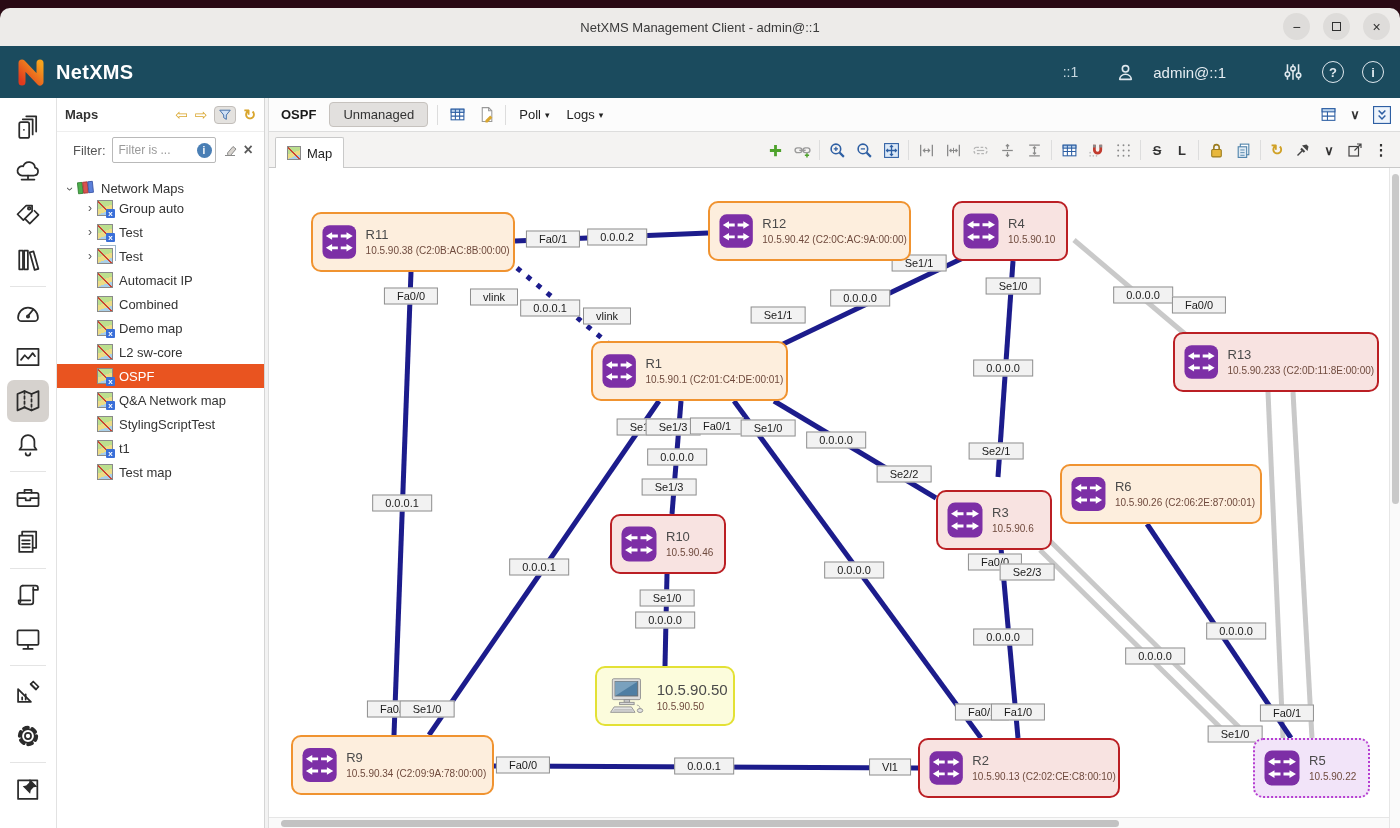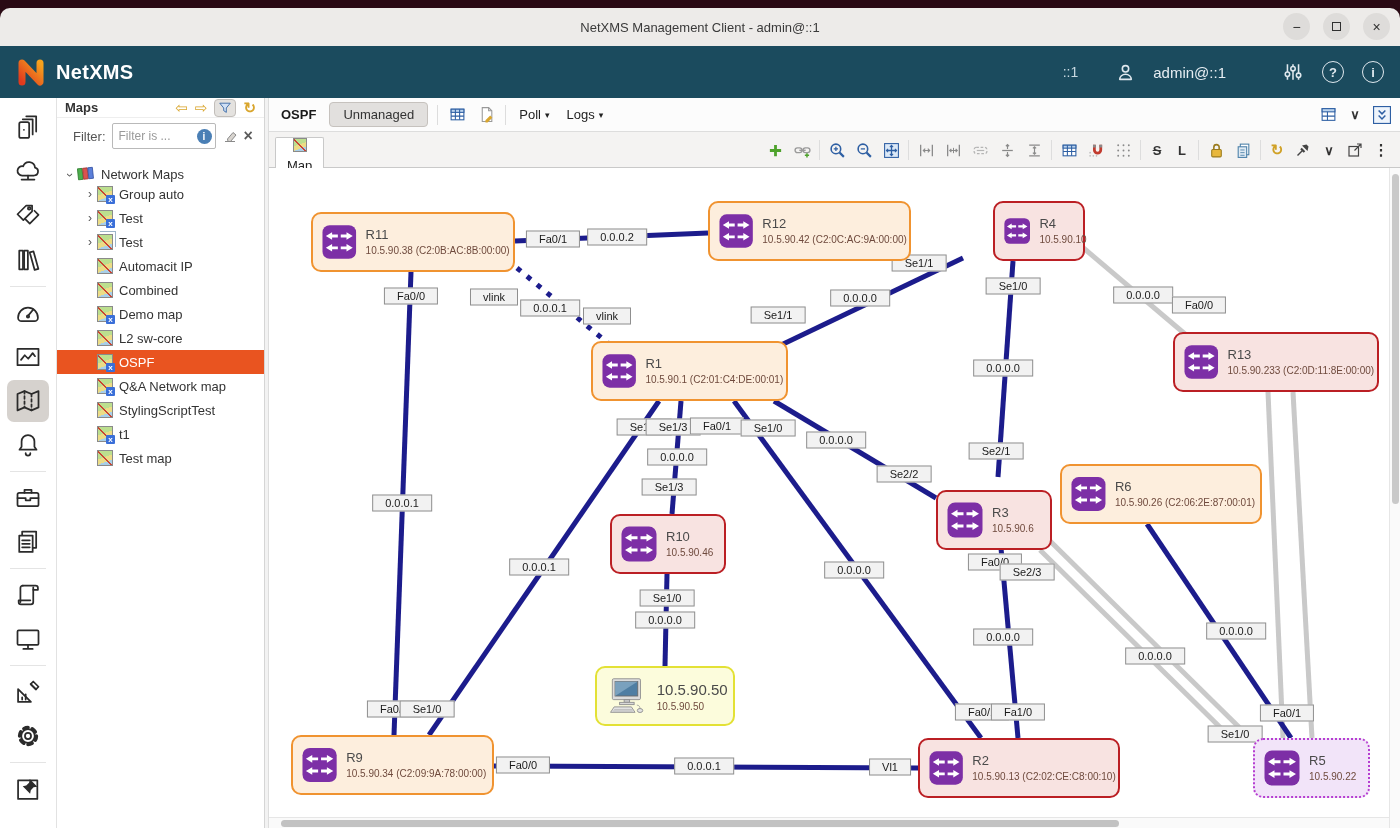--- a/index.html
+++ b/index.html
@@ -26,21 +26,21 @@
 
   
   .content { display:flex; height:730px; background:#fff; }
   .nav-rail { width:57px; border-right:1px solid #e2e2e2; display:flex; flex-direction:column; align-items:center; padding-top:8px; background:#fff; }
   .rail-slot { width:42px; height:42px; margin:1px 0; border-radius:7px; display:flex; align-items:center; justify-content:center; }
   .rail-slot.sel { background:#d6d2ce; }
   .rail-div { width:36px; height:1px; background:#e4e4e4; margin:4px 0; }
   .rail-ic { stroke:#2b2b2b; fill:none; stroke-width:1.5; stroke-linejoin:round; stroke-linecap:round; }
 
   .maps-panel { width:208px; border-right:1px solid #d5d5d5; display:flex; flex-direction:column; background:#fff; }
-  .panel-header { height:20px; display:flex; align-items:center; padding:0 8px; border-bottom:1px solid #eee; }
+  .panel-header { height:34px; display:flex; align-items:center; padding:0 8px; border-bottom:1px solid #eee; }
   .panel-title { font-size:13px; font-weight:bold; color:#333; flex:1; }
   .ph-ic { font-size:15px; color:#d9a62e; margin-left:7px; cursor:default; }
   .chip { background:#e4e2df; border:1px solid #c2beba; border-radius:4px; padding:1px 3px; margin-left:7px; display:flex; }
   .filter-row { height:36px; display:flex; align-items:center; padding:0 8px; gap:6px; }
   .filter-label { font-size:13px; color:#555;margin-left:8px; }
   .filter-input-wrap { position:relative; }
   .filter-input { width:104px; height:26px; border:1px solid #b9b9b9; border-radius:2px; font-size:12px; padding:0 20px 0 6px;
                   color:#333; font-family:"Liberation Sans",sans-serif; }
   .filter-input::placeholder { color:#9a9a9a; }
   .input-i { position:absolute; right:4px; top:6px; width:15px; height:15px; border-radius:50%; background:#4a7fb5; color:#fff;
@@ -68,21 +68,21 @@
   .btn-toggle { background:#e2e0de; border:1px solid #c6c2be; border-radius:4px; padding:4px 13px; font-size:13px; color:#333;
                 font-family:"Liberation Sans",sans-serif; cursor:default; }
   .tsep { width:1px; height:20px; background:#ddd; }
   .menu-btn { font-size:13px; color:#222; display:flex; align-items:center; gap:4px; padding:0 4px; cursor:default; }
   .menu-btn .dd { font-size:9px; color:#222; }
   .tb-ic { width:20px; height:20px; display:flex; align-items:center; justify-content:center; cursor:default; }
   .mright { margin-left:auto; display:flex; align-items:center; gap:8px; }
 
   .tab-row { height:36px; background:#f4f3f2; border-bottom:1px solid #c9c9c9; display:flex; align-items:flex-end; }
   .tab { margin-left:6px; height:31px; background:#fff; border:1px solid #c9c9c9; border-bottom:none; border-radius:2px 2px 0 0;
-         display:flex; align-items:center; gap:6px; padding:0 11px; font-size:13px; color:#222; position:relative; top:1px;flex-direction:column; }
+         display:flex; align-items:center; gap:6px; padding:0 11px; font-size:13px; color:#222; position:relative; top:1px; }
   .tab .mapicon { margin:0; width:14px; height:14px; }
   .tabbar-tools { margin-left:auto; display:flex; align-items:center; gap:7px; padding:0 10px 7px 0; }
   .glyph-ic { font-size:13px; color:#333; font-weight:bold; width:18px; text-align:center; cursor:default; }
 
   
   .map-area { position:relative; flex:1; background:#fff; overflow:hidden; }
   .elabel { position:absolute; transform:translate(-50%,-50%); background:#f2f2f2; border:1px solid #8f8f8f; color:#1a1a1a;
             font-size:11px; line-height:15px; padding:0 12px; white-space:nowrap; z-index:3; }
   .mnode { position:absolute; height:60px; border:2px solid; border-radius:10px; display:flex; align-items:center; gap:9px;
            padding:0 9px; z-index:4; cursor:default; }
@@ -666,21 +666,21 @@
       </div>
       <div class="mnode n-orange" style="left:439px;top:33px;width:203px">
         <svg width="36" height="36">
             <use href="#ricon"></use>
           </svg>
         <span class="ntext">
           <span class="nname">R12</span>
           <span class="nsub">10.5.90.42 (C2:0C:AC:9A:00:00)</span>
         </span>
       </div>
-      <div class="mnode n-red" style="left:724px;top:33px;width:92px">
+      <div class="mnode n-red" style="left:683px;top:33px;width:116px">
         <svg width="36" height="36">
             <use href="#ricon"></use>
           </svg>
         <span class="ntext">
           <span class="nname">R4</span>
           <span class="nsub">10.5.90.10</span>
         </span>
       </div>
       <div class="mnode n-red" style="left:904px;top:164px;width:206px">
         <svg width="36" height="36">

